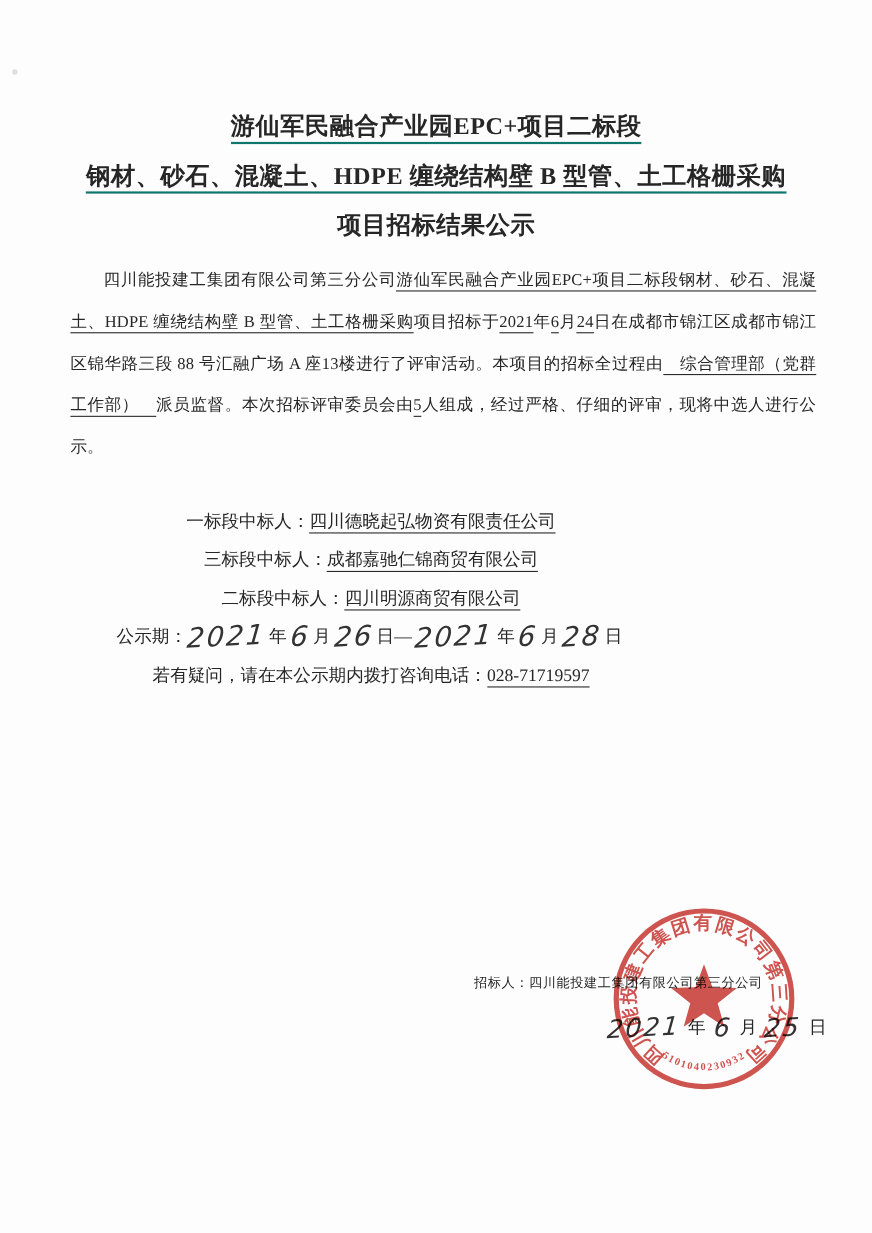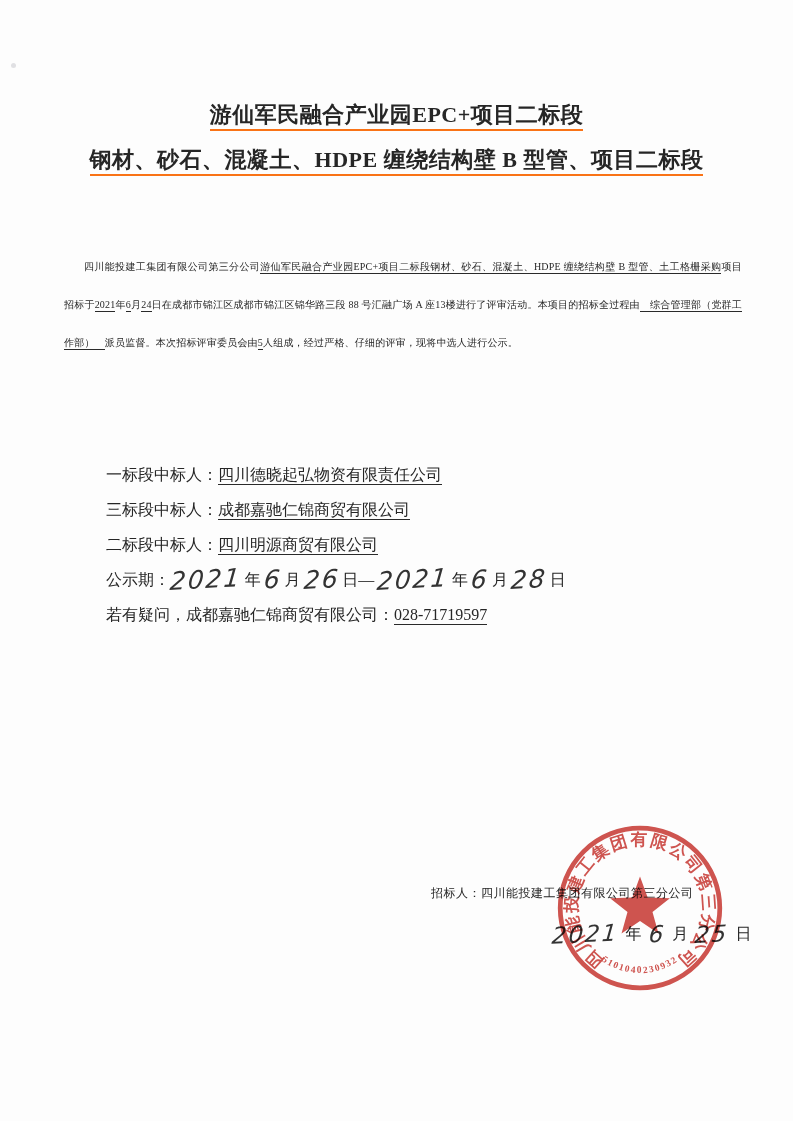--- a/index.html
+++ b/index.html
@@ -12,31 +12,31 @@
     font-family:"Liberation Serif","DejaVu Serif",serif;
     overflow:hidden;
     box-shadow:0 0 4px rgba(0,0,0,.15);
   }
   
   .speck{position:absolute;left:11px;top:63px;width:5px;height:5px;border-radius:50%;
          background:#c9c9cd;opacity:.55;}
   
   .title-block{position:absolute;top:92px;left:0;right:0;text-align:center;}
   .title-line{font-size:22px;font-weight:bold;line-height:45px;letter-spacing:.5px;}
-  .tu{border-bottom:2px solid #f97316;padding-bottom:2px;}
+  .tu{border-bottom:2px solid #0f766e;padding-bottom:2px;}
   
   .body-block{
-    position:absolute;top:248px;left:64px;width:678px;
-    font-size:10px;line-height:38px;letter-spacing:.2px;
+    position:absolute;top:236px;left:64px;width:678px;
+    font-size:15px;line-height:38px;letter-spacing:.2px;
     text-align:justify;text-indent:2em;
   }
   .u{border-bottom:1px solid #2a2a2a;padding-bottom:1px;}
   
   .list-block{position:absolute;top:457px;left:106px;font-size:16px;line-height:35px;}
-  .list-line{white-space:nowrap;height:35px;}
+  .list-line{white-space:nowrap;height:35px;text-align:center;}
   
   .hand{
     display:inline-block;
     font-family:"DejaVu Sans",sans-serif;
     font-style:italic;
     font-size:25px;line-height:18px;
     letter-spacing:2px;
     transform:rotate(-3deg) skewX(-8deg);
     vertical-align:-3px;
     color:#333;
@@ -59,36 +59,37 @@
 </style>
 </head>
 <body>
 
 <div class="page">
 
   <div class="speck"></div>
 
   <div class="title-block">
     <div class="title-line"><span class="tu">游仙军民融合产业园EPC+项目二标段</span></div>
-    <div class="title-line"><span class="tu">钢材、砂石、混凝土、HDPE 缠绕结构壁 B 型管、项目二标段</span></div>
+    <div class="title-line"><span class="tu">钢材、砂石、混凝土、HDPE 缠绕结构壁 B 型管、土工格栅采购</span></div>
+    <div class="title-line"><span>项目招标结果公示</span></div>
   </div>
 
   <div class="body-block"><span>四川能投建工集团有限公司第三分公司</span><span class="u">游仙军民融合产业园EPC+项目二标段钢材、砂石、混凝土、HDPE 缠绕结构壁 B 型管、土工格栅采购</span><span>项目招标于</span><span class="u">2021</span><span>年</span><span class="u">6</span><span>月</span><span class="u">24</span><span>日在成都市锦江区成都市锦江区锦华路三段 88 号汇融广场 A 座13楼进行了评审活动。本项目的招标全过程由</span><span class="u">　综合管理部（党群工作部）　</span><span>派员监督。本次招标评审委员会由</span><span class="u">5</span><span>人组成，经过严格、仔细的评审，现将中选人进行公示。</span></div>
 
   <div class="list-block">
     <div>
         <div class="list-line"><span>一标段中标人：</span><span class="u">四川德晓起弘物资有限责任公司</span></div>
         <div class="list-line"><span>三标段中标人：</span><span class="u">成都嘉驰仁锦商贸有限公司</span></div>
         <div class="list-line"><span>二标段中标人：</span><span class="u">四川明源商贸有限公司</span></div>
       </div>
     <div class="list-line">
       <span>公示期：</span><span class="notice-parts"><span class="hand">2021</span><span class="print">年</span><span class="hand">6</span><span class="print">月</span><span class="hand">26</span><span class="print">日—</span><span class="hand">2021</span><span class="print">年</span><span class="hand">6</span><span class="print">月</span><span class="hand">28</span><span class="print">日</span></span>
     </div>
     <div class="list-line">
-      <span>若有疑问，成都嘉驰仁锦商贸有限公司：</span><span class="u">028-71719597</span>
+      <span>若有疑问，请在本公示期内拨打咨询电话：</span><span class="u">028-71719597</span>
     </div>
   </div>
 
   <div class="signature-line">
     <span>招标人：</span><span>四川能投建工集团有限公司第三分公司</span>
   </div>
   <div class="signature-date"><span class="hand">2021</span><span class="print">年</span><span class="hand">6</span><span class="print">月</span><span class="hand">25</span><span class="print">日</span></div>
 
   <svg class="stamp" viewBox="0 0 160 160" aria-hidden="true">
     <defs>

